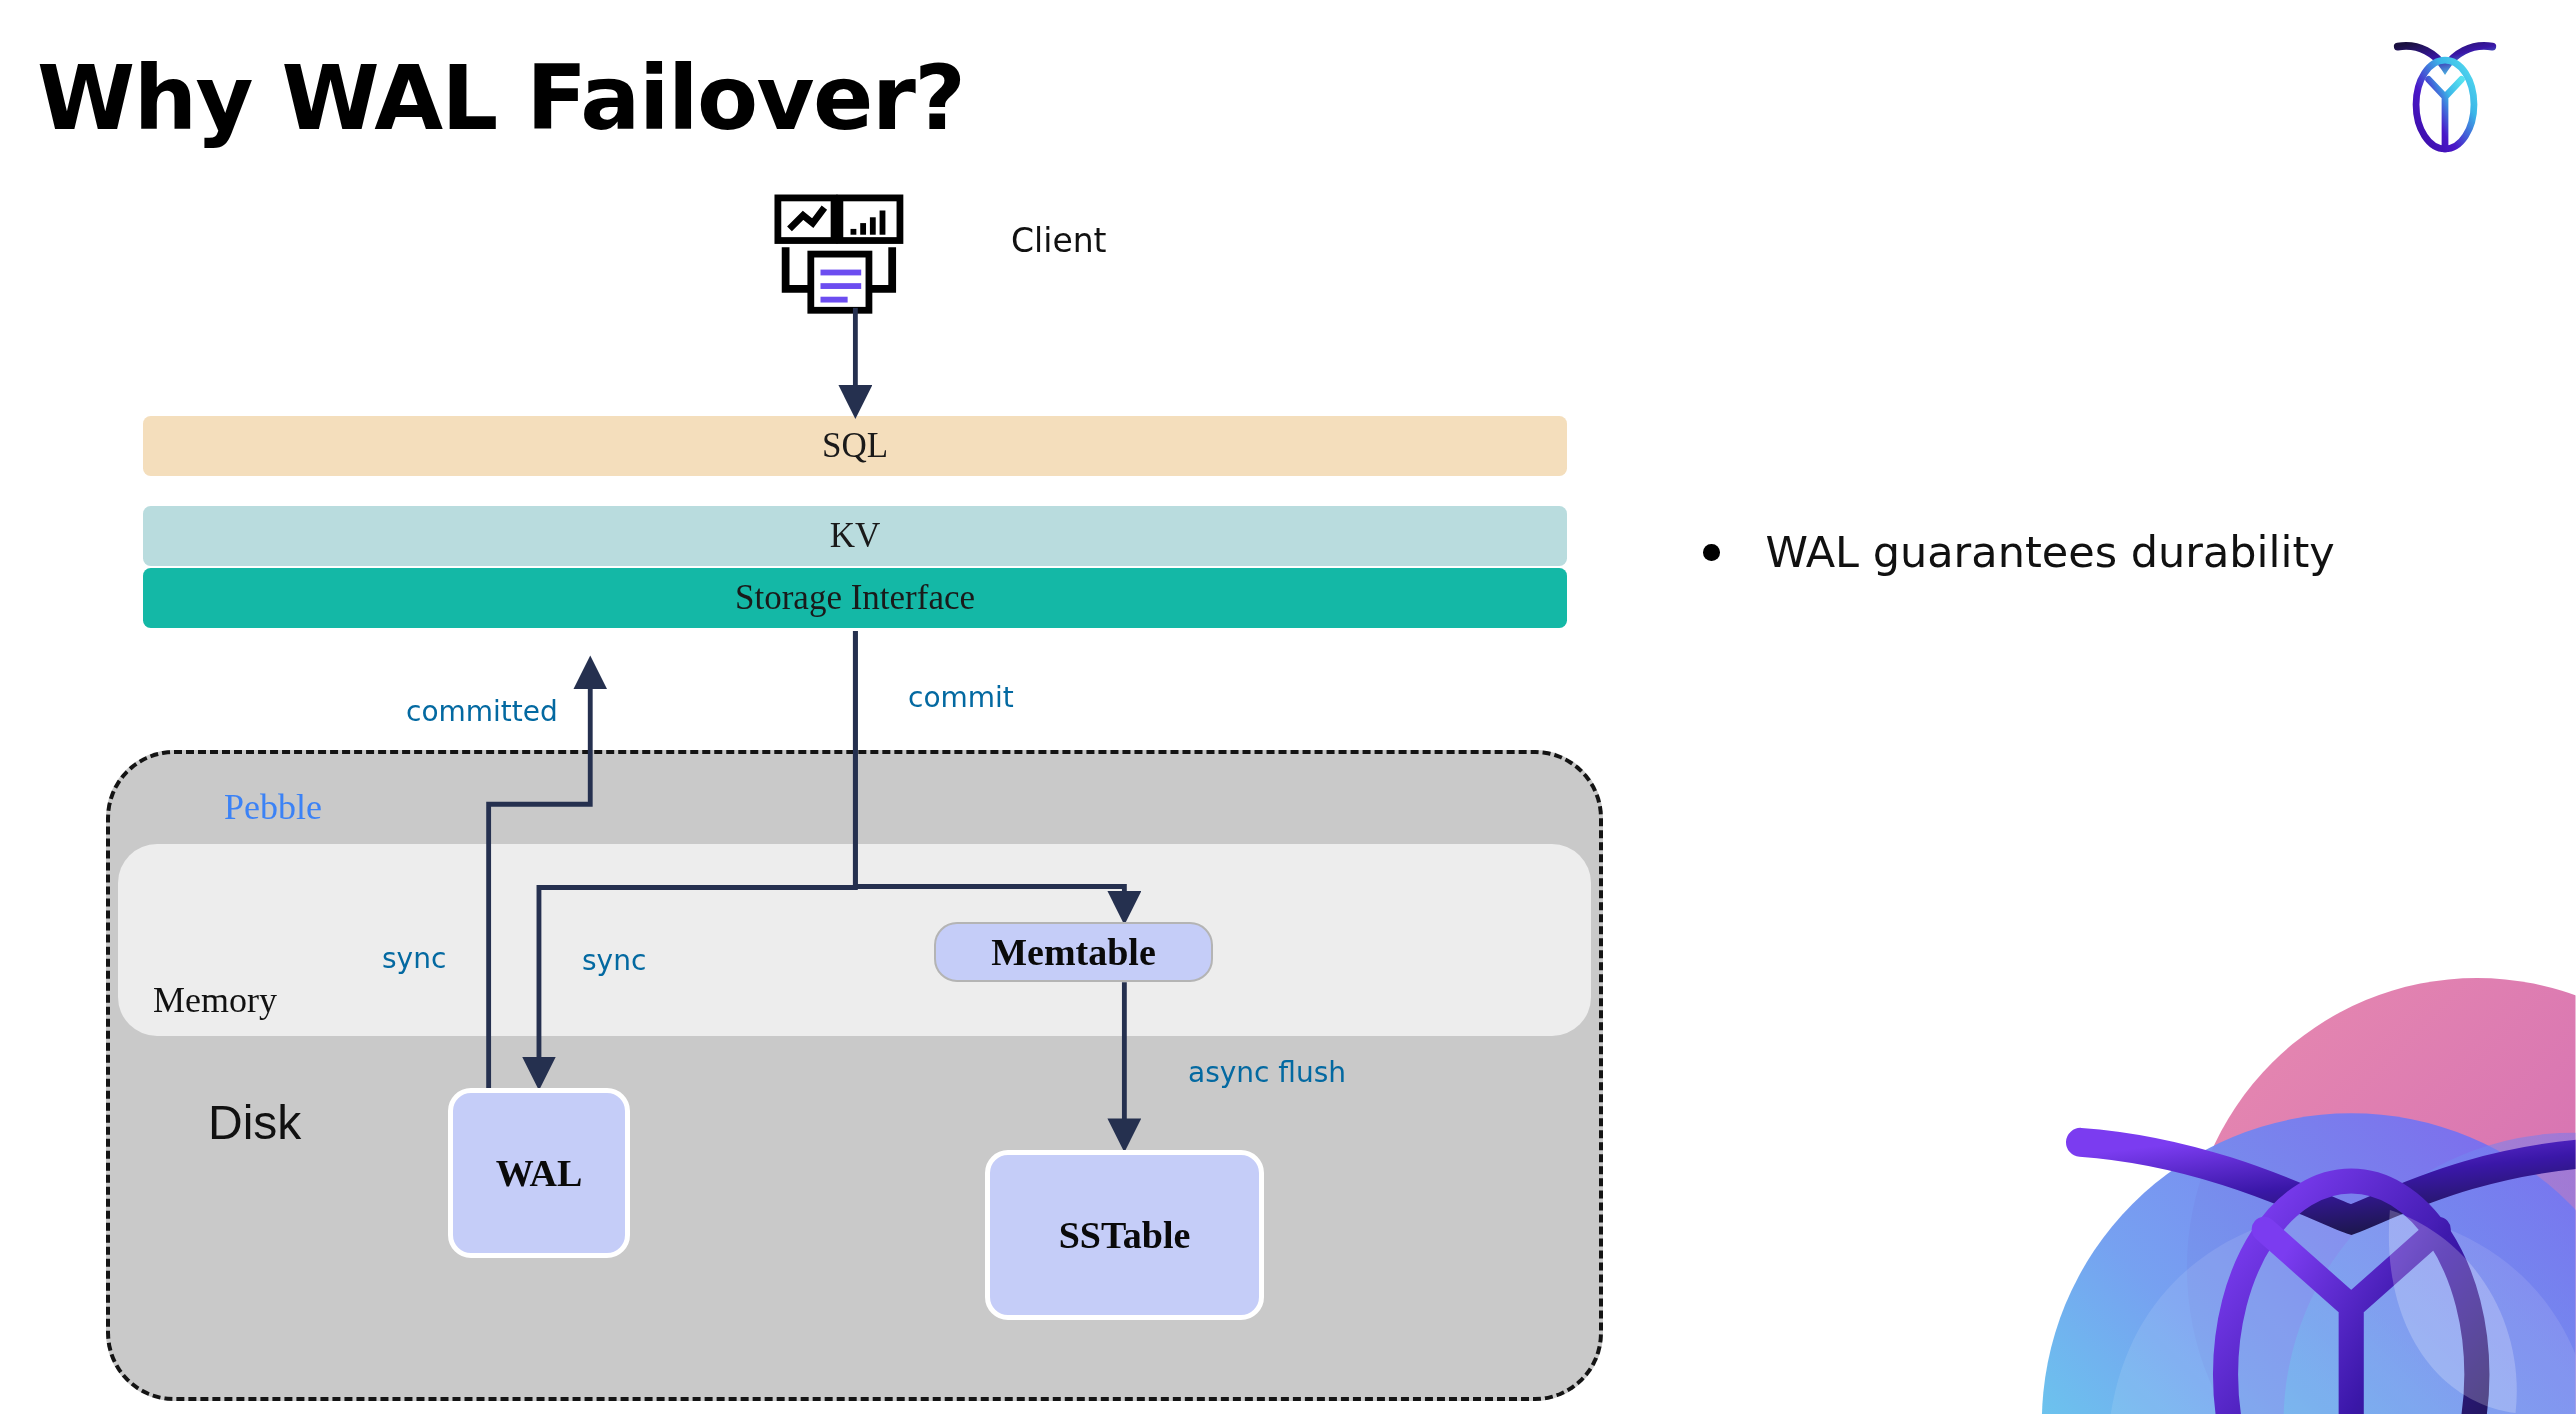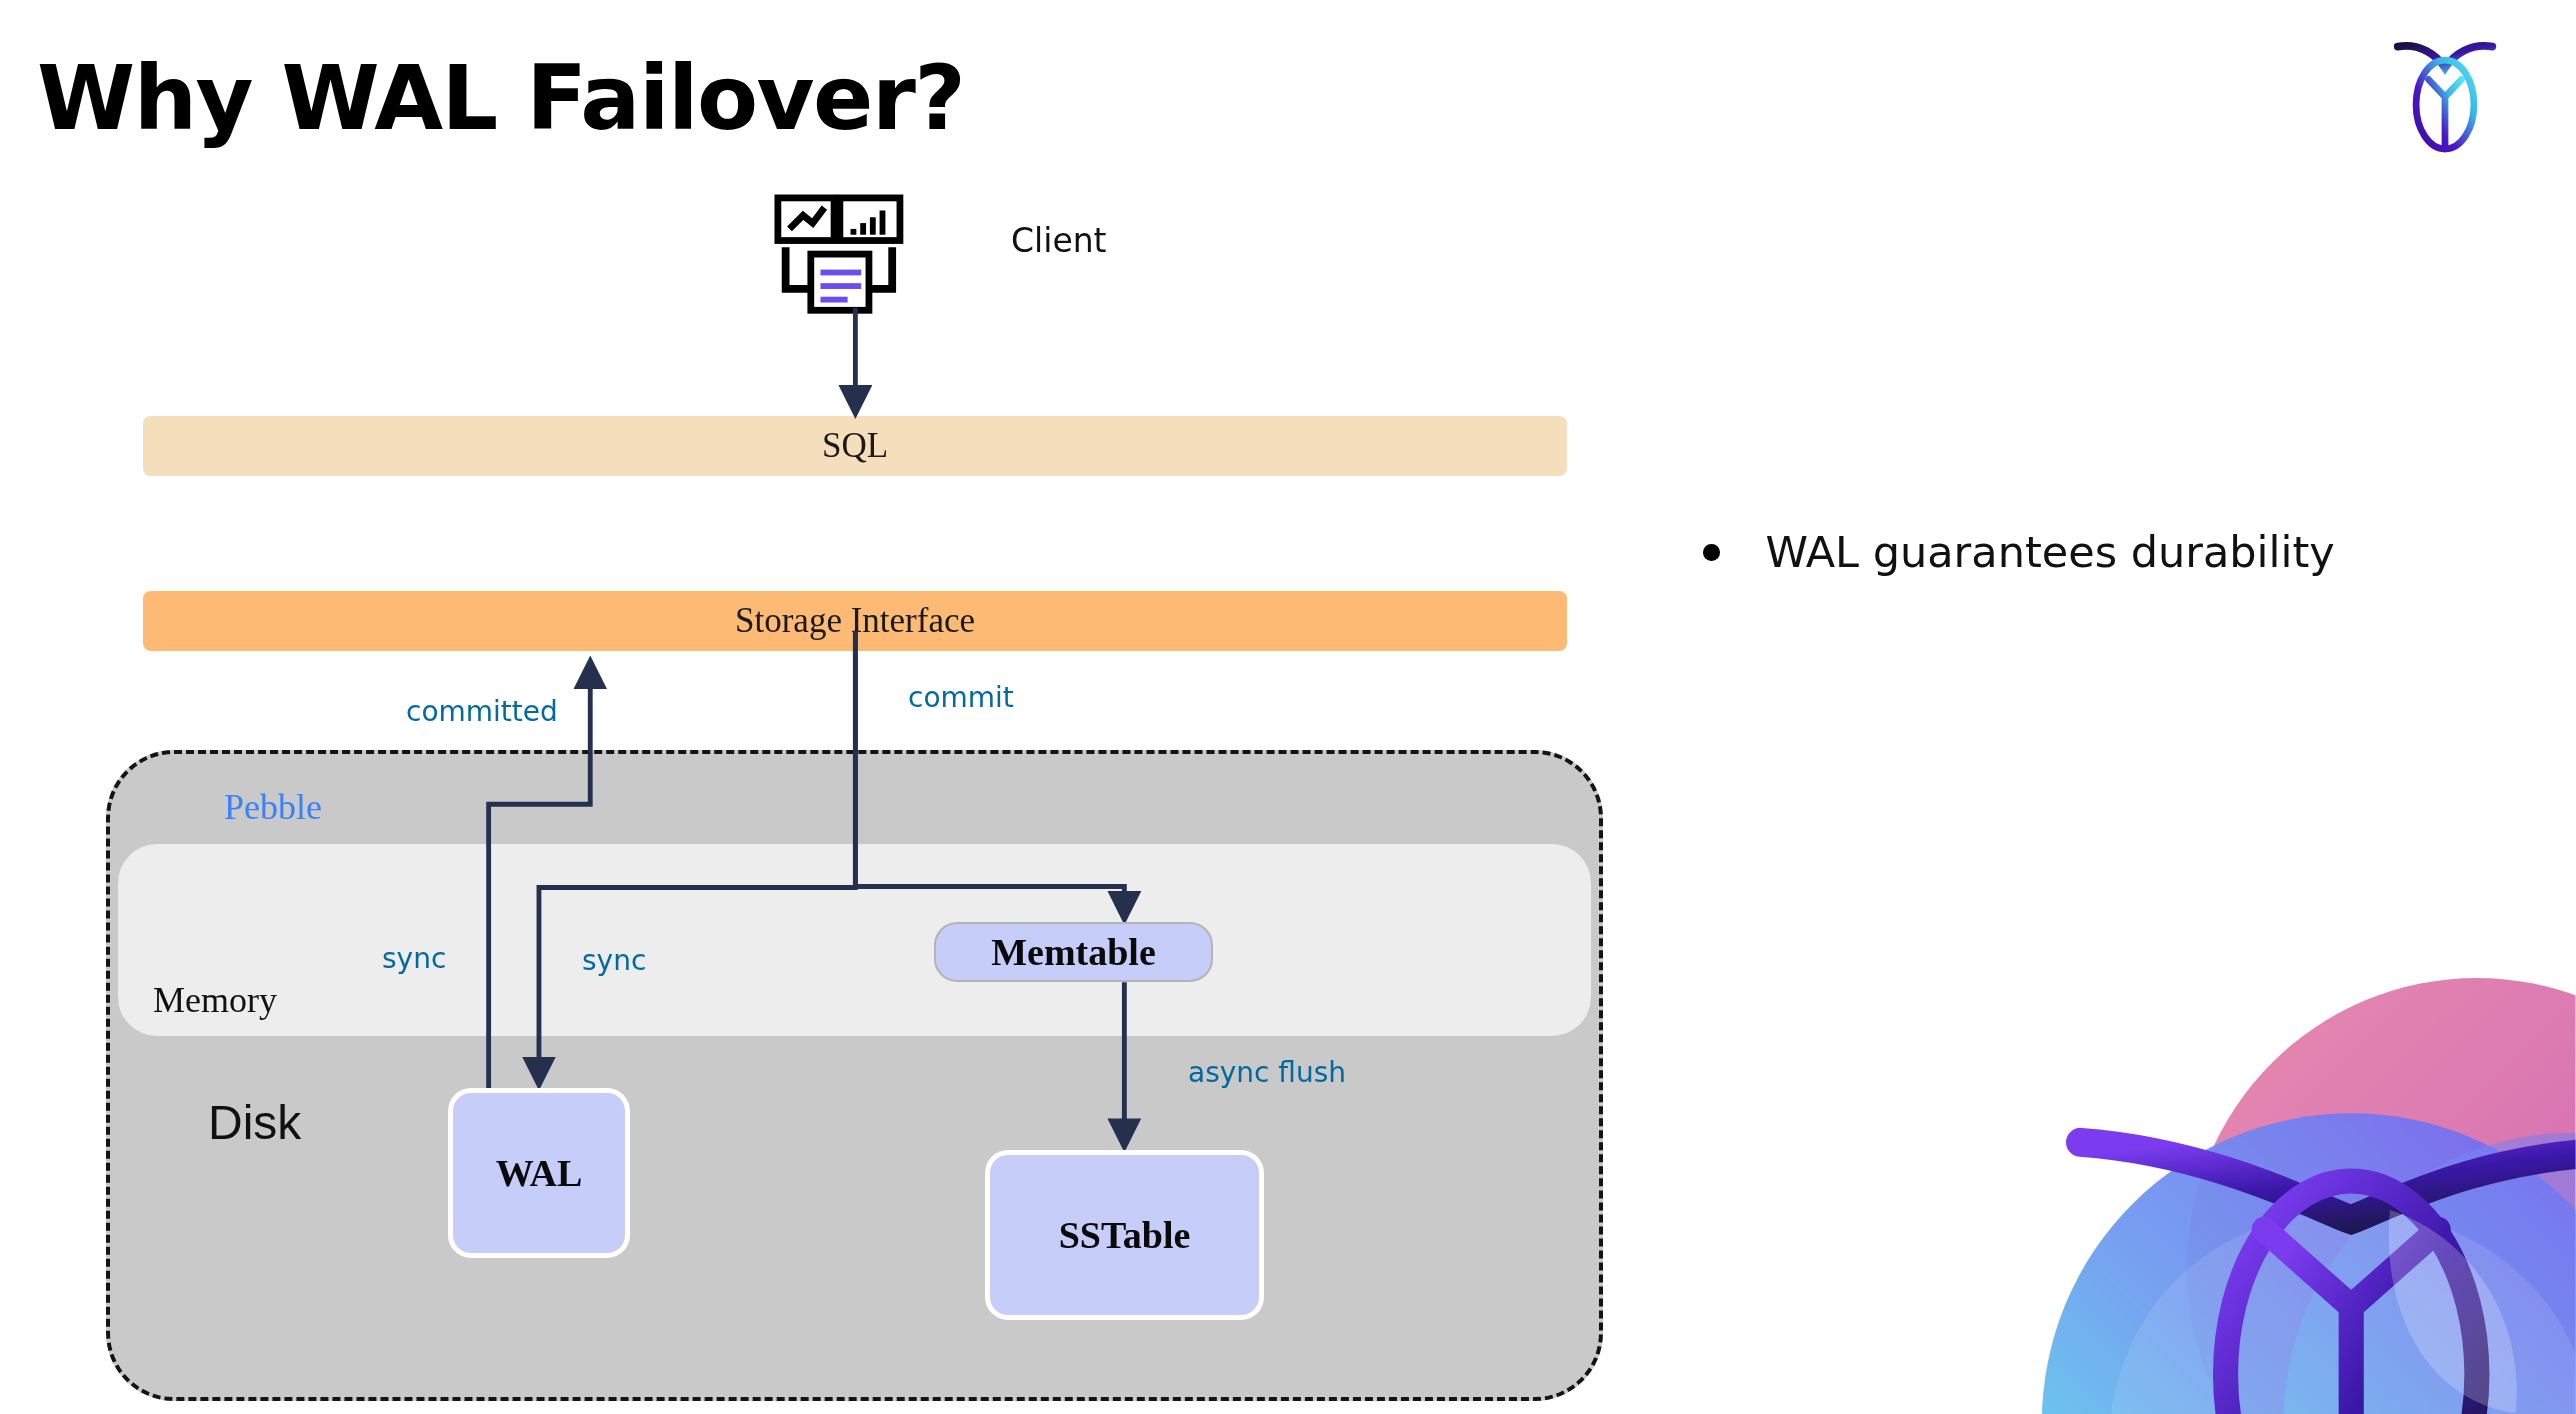--- a/index.html
+++ b/index.html
@@ -92,21 +92,21 @@
     display: flex;
     align-items: center;
     justify-content: center;
     font-family: "Liberation Serif", serif;
     font-size: 35px;
     color: #1a1a1a;
     box-sizing: border-box;
   }
   #bar-sql { top: 416px; background: #F4DEBC; }
   #bar-kv  { top: 506px; background: #B9DCDE; }
-  #bar-si  { top: 591px; background: #fdba74; }
+  #bar-si  { top: 568px; background: #14b8a6; }
 
   
   .edge-label {
     position: absolute;
     font-family: "DejaVu Sans", sans-serif;
     font-size: 28px;
     color: #0369a1;
     white-space: nowrap;
   }
   #lbl-committed { left: 406px; top: 695px; }
@@ -325,20 +325,23 @@
           <rect x="48" y="92" width="42" height="6"></rect>
           <rect x="48" y="106" width="28" height="6"></rect>
         </g>
       </svg>
     </div>
     <div id="client-label">Client</div>
 
     <div class="layer-bar" id="bar-sql">
       <span>SQL</span>
     </div>
+    <div class="layer-bar" id="bar-kv">
+      <span>KV</span>
+    </div>
     <div class="layer-bar" id="bar-si">
       <span>Storage Interface</span>
     </div>
 
     <div id="pebble-box"></div>
     <div id="memory-box"></div>
     <div id="pebble-label">Pebble</div>
     <div id="memory-label">Memory</div>
     <div id="disk-label">Disk</div>
 

